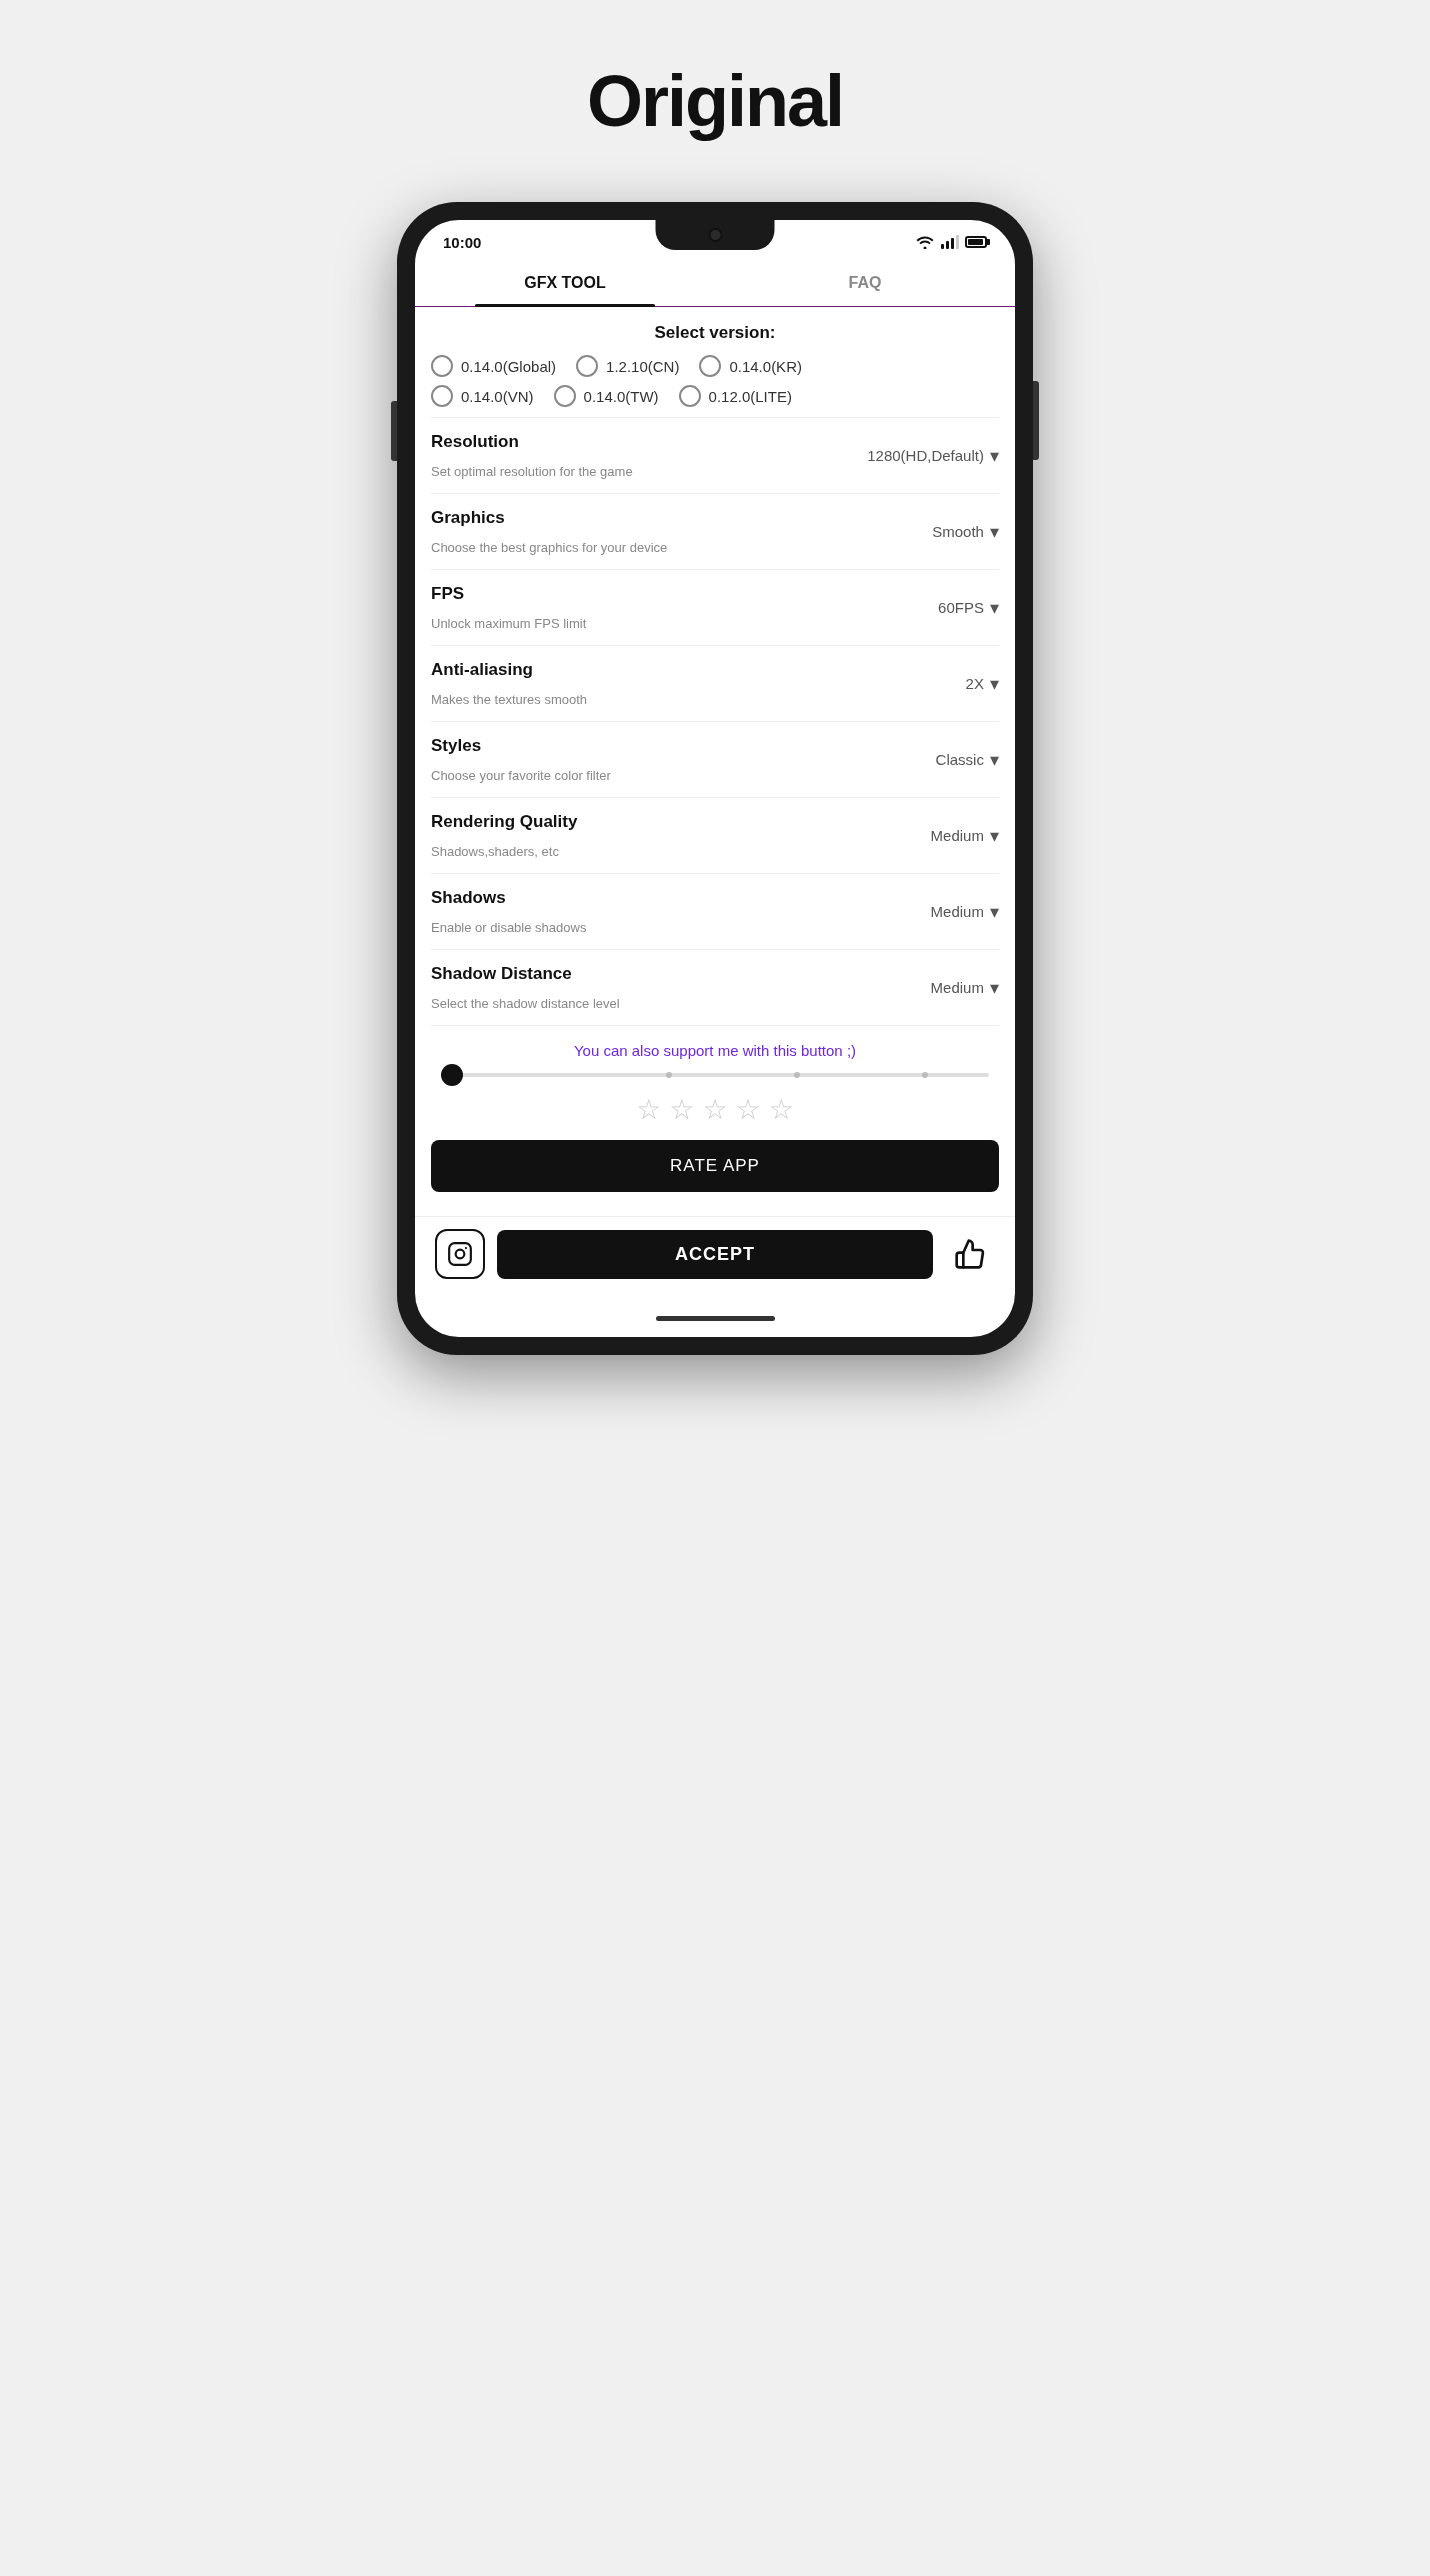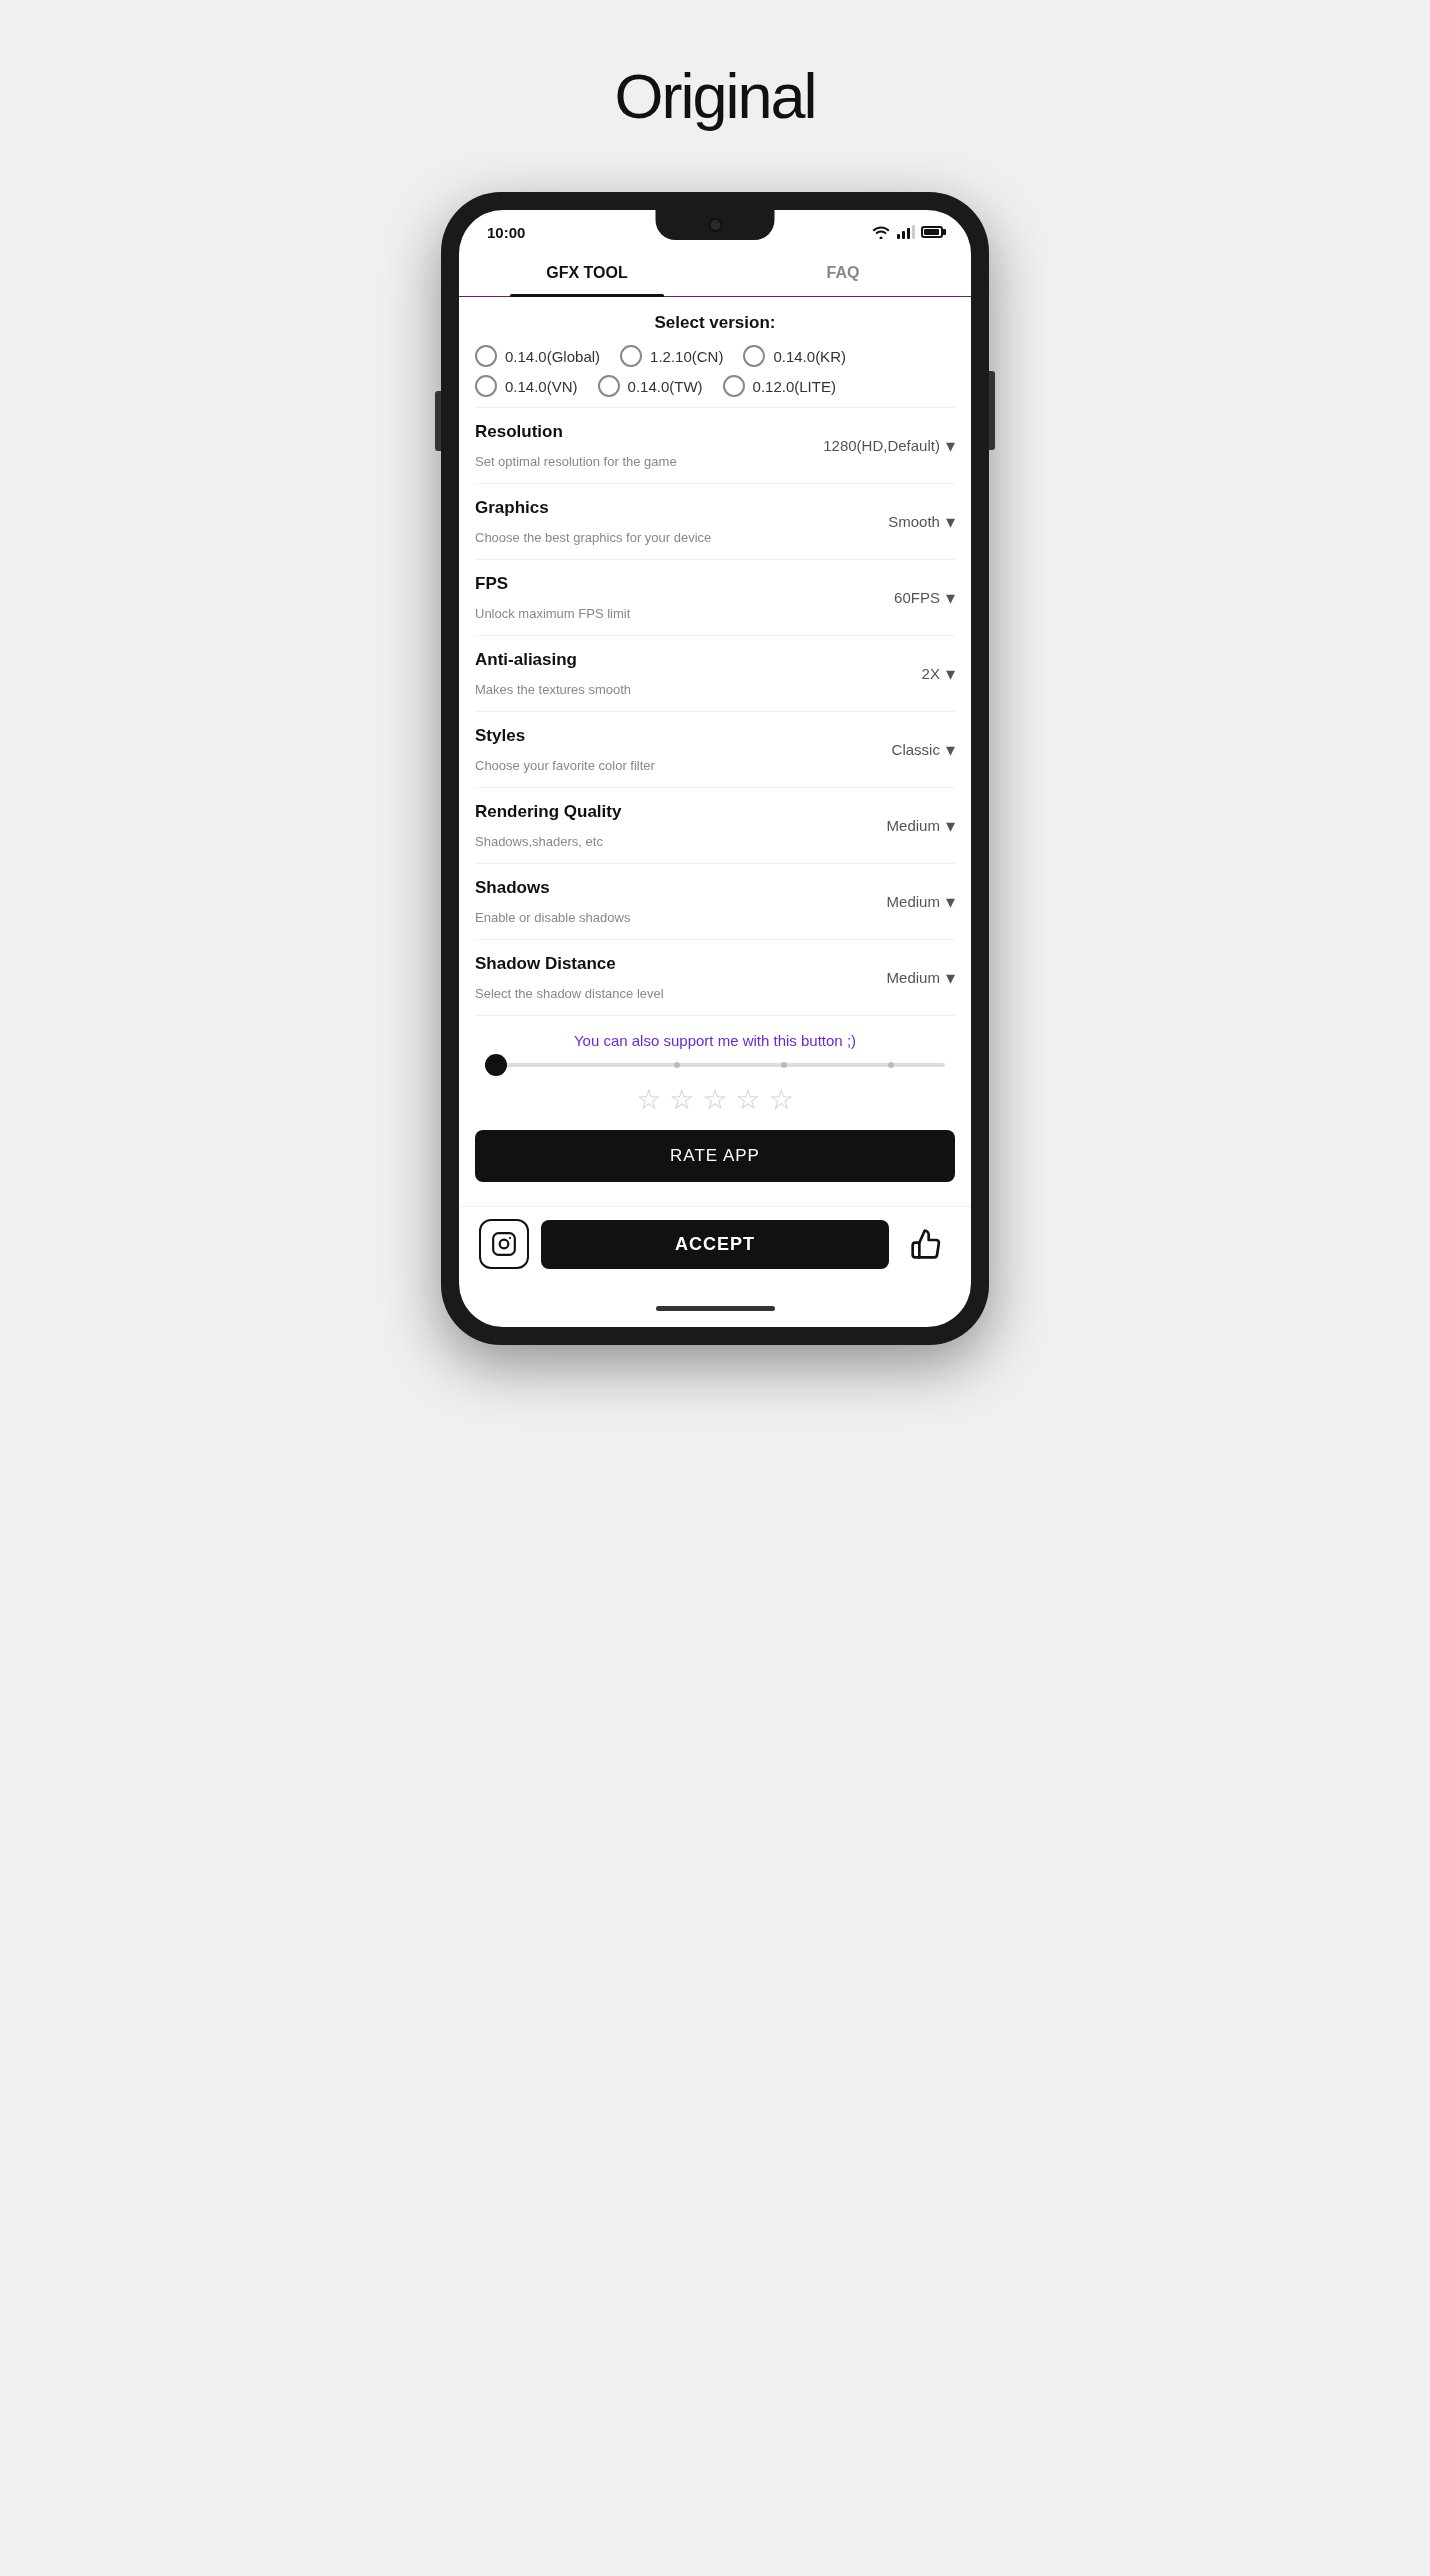--- a/index.html
+++ b/index.html
@@ -8,31 +8,31 @@
       background: #f0f0f0;
       display: flex;
       flex-direction: column;
       align-items: center;
       font-family: 'Arial', sans-serif;
       min-height: 2576px;
       padding: 20px 0 40px;
     }
 
     .page-title {
-      font-size: 63px;
-      font-weight: 400;
+      font-size: 72px;
+      font-weight: 700;
       color: #111;
       text-align: right;
       margin: 40px 0 60px;
       letter-spacing: -2px;
     }
 
     .phone-wrapper {
       position: relative;
-      width: 548px;
+      width: 636px;
       background: #1a1a1a;
       border-radius: 60px;
       padding: 18px;
       box-shadow: 0 20px 60px rgba(0,0,0,0.4);
     }
 
     
     .phone-wrapper::before {
       content: '';
       position: absolute;

